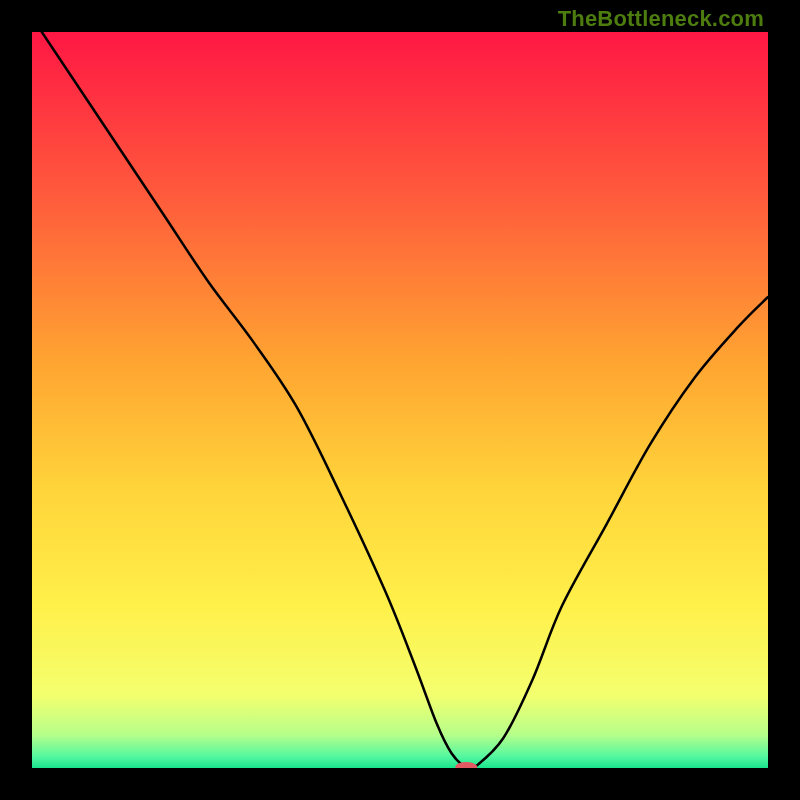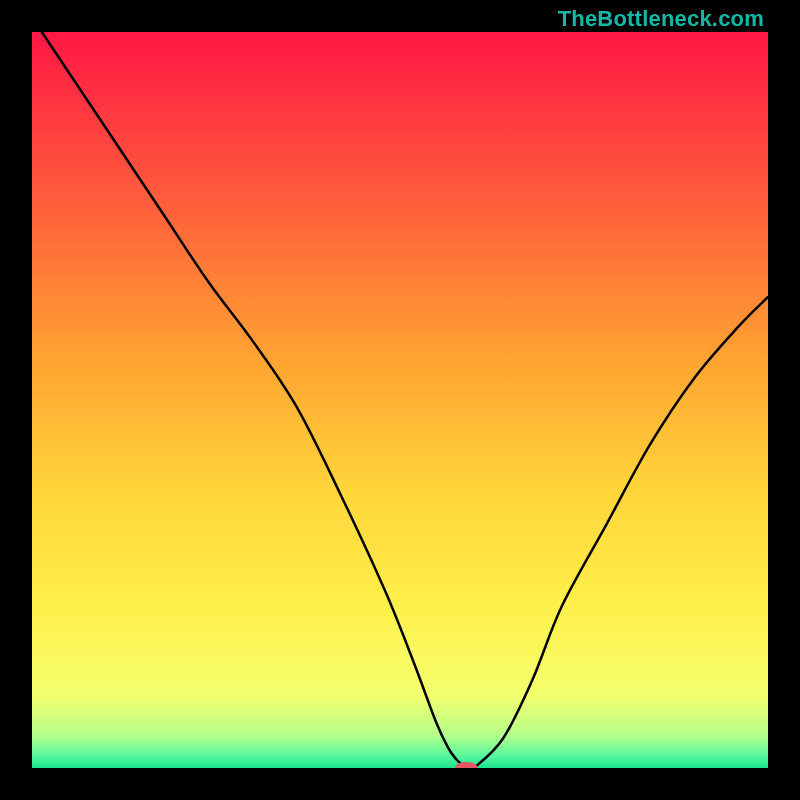--- a/index.html
+++ b/index.html
@@ -22,21 +22,21 @@
     left: 32px;
     top: 32px;
     width: 736px;
     height: 736px;
     overflow: hidden;
   }
   .watermark {
     position: absolute;
     top: 6px;
     right: 36px;
-    color: #14b8a6;
+    color: #4d7c0f;
     font-size: 22px;
     font-weight: 600;
     letter-spacing: 0.2px;
     font-family: Arial, Helvetica, sans-serif;
   }
   svg { display: block; }
 </style>
 </head>
 <body>
 

